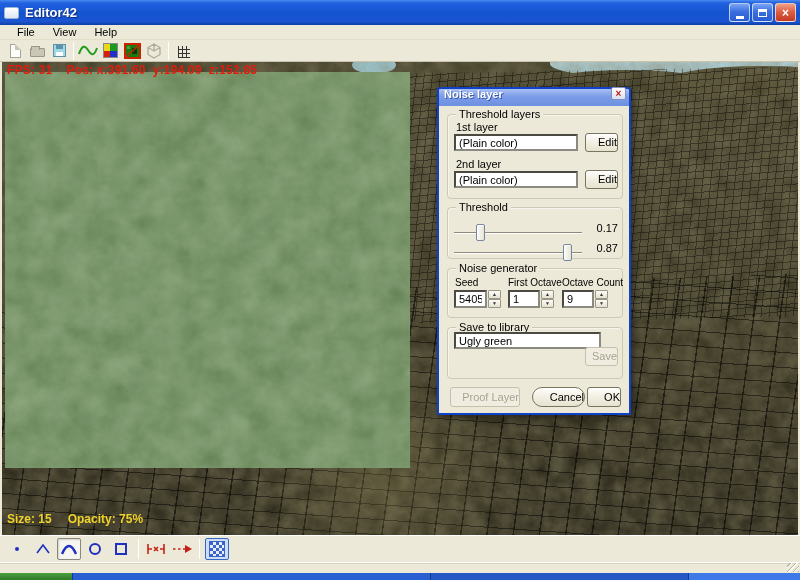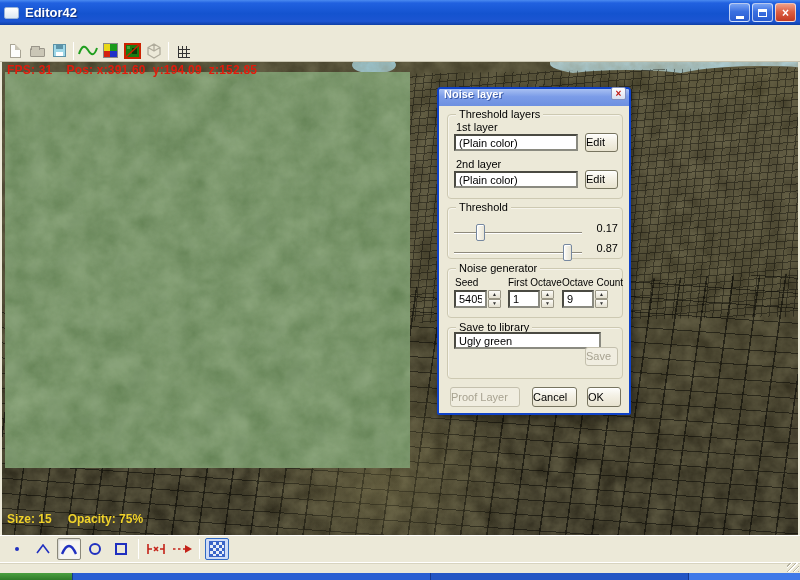--- a/index.html
+++ b/index.html
@@ -88,21 +88,21 @@
   .group { position:absolute; border:1px solid #cdc9b2; border-radius:4px;
     box-shadow:inset 1px 1px 0 rgba(255,255,255,.5); }
   .glabel { position:absolute; top:-7px; left:8px; background:#ece9d8; padding:0 3px; font-size:11px; }
 
   .sunken { background:#fff; border:2px solid #4a4a42; border-right-color:#8a8a80; border-bottom-color:#8a8a80;
     font-size:11px; padding:0 3px; line-height:12px; display:flex; align-items:center; }
   input.sunken { display:inline-block; line-height:normal; font-family:"Liberation Sans",sans-serif; }
 
   .xpbtn { position:absolute; border:1px solid #77745f; border-radius:3px; font-size:11px;
     font-family:"Liberation Sans",sans-serif; background:linear-gradient(180deg,#fefefc 0%,#f4f1e6 40%,#e8e3cf 100%);
-    box-shadow:inset 0 1px 0 #fff; text-align:left; color:#000; }
+    box-shadow:inset 0 1px 0 #fff; text-align:right; color:#000; }
   .xpbtn.disabled { color:#a8a391; border-color:#c4c0ad; background:#f0ede0; box-shadow:none; }
 
   .flabel { position:absolute; font-size:11px; white-space:nowrap; }
 
   
   .slider-row { position:absolute; height:18px; display:flex; align-items:flex-end; }
   .track { position:relative; height:2px; background:#8e8a7c; border-bottom:1px solid #fff; flex:1; }
   .thumb { position:absolute; top:-8px; width:9px; height:17px; border:1px solid #7688a0; border-radius:2px;
     background:linear-gradient(90deg,#fdfcf8,#e8e4d4); box-shadow:inset 1px 1px 0 #fff; }
   .sval { width:30px; text-align:right; font-size:11px; margin-left:6px; }
@@ -151,20 +151,25 @@
         </div>
       <div class="wbtn">
           <div class="glyph-max"></div>
         </div>
       <div class="wbtn close">
           <span class="glyph-x">×</span>
         </div>
     </div>
   </div>
 
+  <div class="menubar">
+    <span class="menu-item">File</span>
+    <span class="menu-item">View</span>
+    <span class="menu-item">Help</span>
+  </div>
 
   <div class="toolbar">
     <div class="tbtn">
         <div class="ic-page"></div>
       </div>
     <div class="tbtn">
         <div class="ic-folder"></div>
       </div>
     <div class="tbtn">
         <div class="ic-floppy"></div>
@@ -311,21 +316,21 @@
       </div>
 
       <div class="group" style="left:8px;top:221px;width:176px;height:52px;">
         <span class="glabel">Save to library</span>
         <span class="flabel" style="left:8px;top:7px;">Name</span>
         <input class="sunken" style="position: absolute; left: 6px; top: 4px; width: 147px; height: 17px;" value="Ugly green">
         <div class="xpbtn disabled" style="left:137px;top:19px;width:33px;height:19px;line-height:17px;">Save</div>
       </div>
 
       <div class="xpbtn disabled" style="left:11px;top:281px;width:70px;height:20px;line-height:18px;">Proof Layer</div>
-      <div class="xpbtn" style="left:93px;top:281px;width:45px;height:20px;line-height:18px;">Cancel</div>
+      <div class="xpbtn" style="left:93px;top:281px;width:53px;height:20px;line-height:18px;border-radius:10px;">Cancel</div>
       <div class="xpbtn" style="left:148px;top:281px;width:34px;height:20px;line-height:18px;">OK</div>
     </div>
   </div>
 
   <div class="bottom-toolbar">
     <div class="bbtn">
         <div class="ic-dot"></div>
       </div>
     <div class="bbtn">
       <svg width="14" height="10" viewBox="0 0 14 10">

